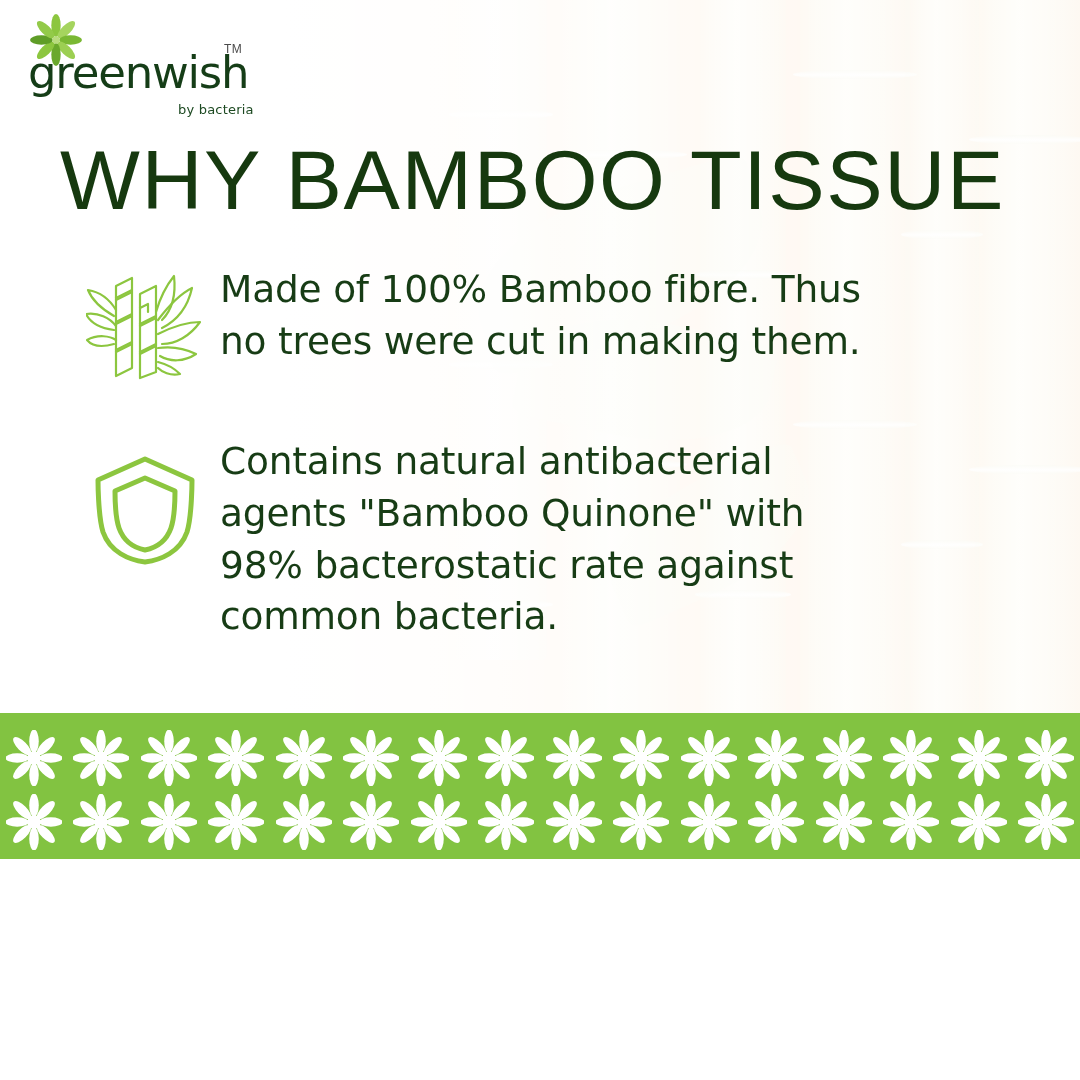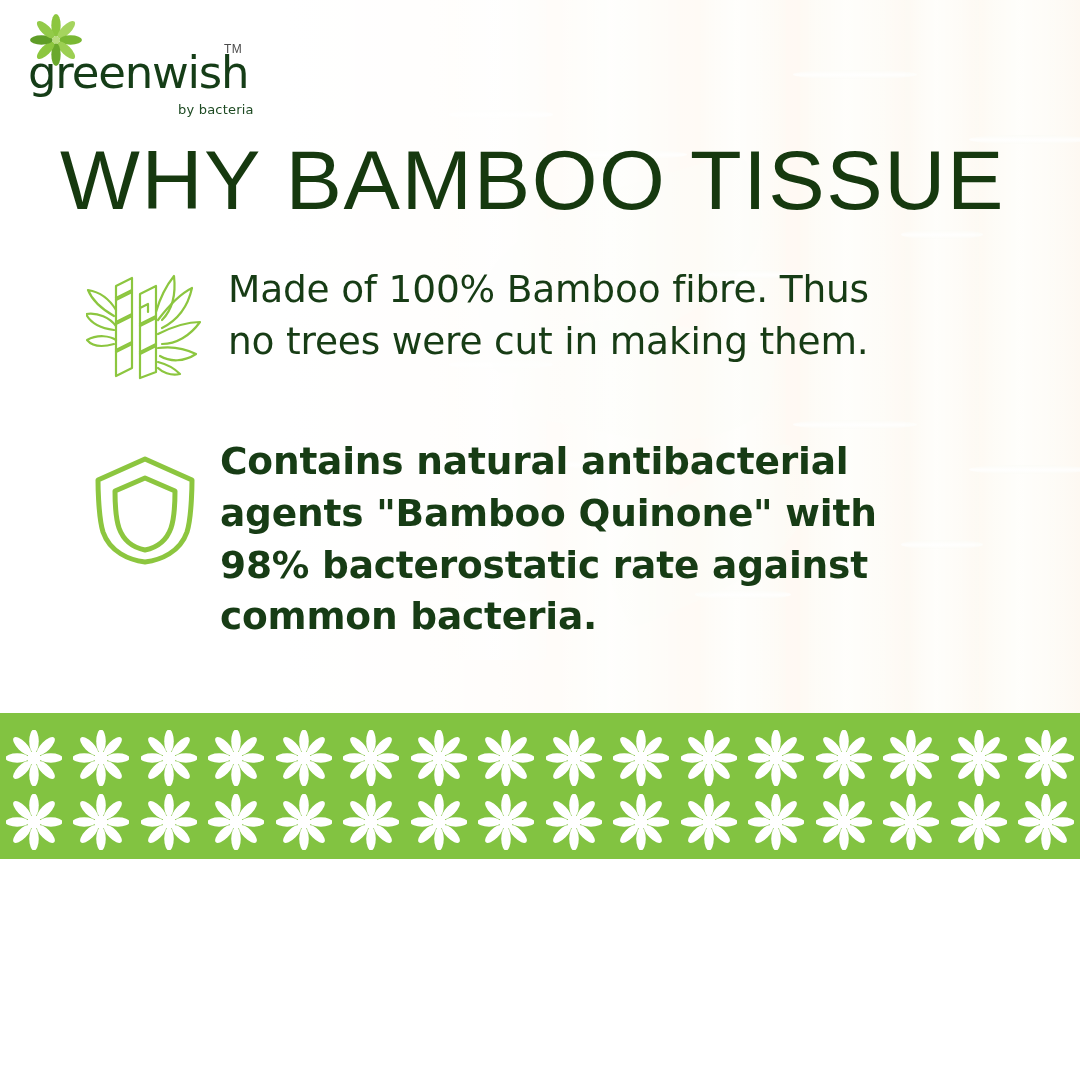--- a/index.html
+++ b/index.html
@@ -115,22 +115,22 @@
   .feature .ftext{
     flex:1 1 auto;
     font-family:"DejaVu Sans", sans-serif;
     font-size:37.5px;
     line-height:1.38;
     color:#173c15;
     letter-spacing:-.2px;
     padding-top:2px;
     white-space:pre-line;
   }
-  #feature-1{margin-bottom:38px;gap:8px;}
-  #feature-2{margin-bottom:18px;font-weight:bold;}
+  #feature-1{margin-bottom:38px;}
+  #feature-2{margin-bottom:18px;}
   #feature-2 .ficon{padding-top:20px;}
   #feature-3 .ficon{padding-top:10px;}
 
   
   #bottom-band{
     position:absolute;left:0;bottom:0;
     width:1080px;height:146px;
     background:#82c341;
     z-index:40;
     overflow:hidden;

